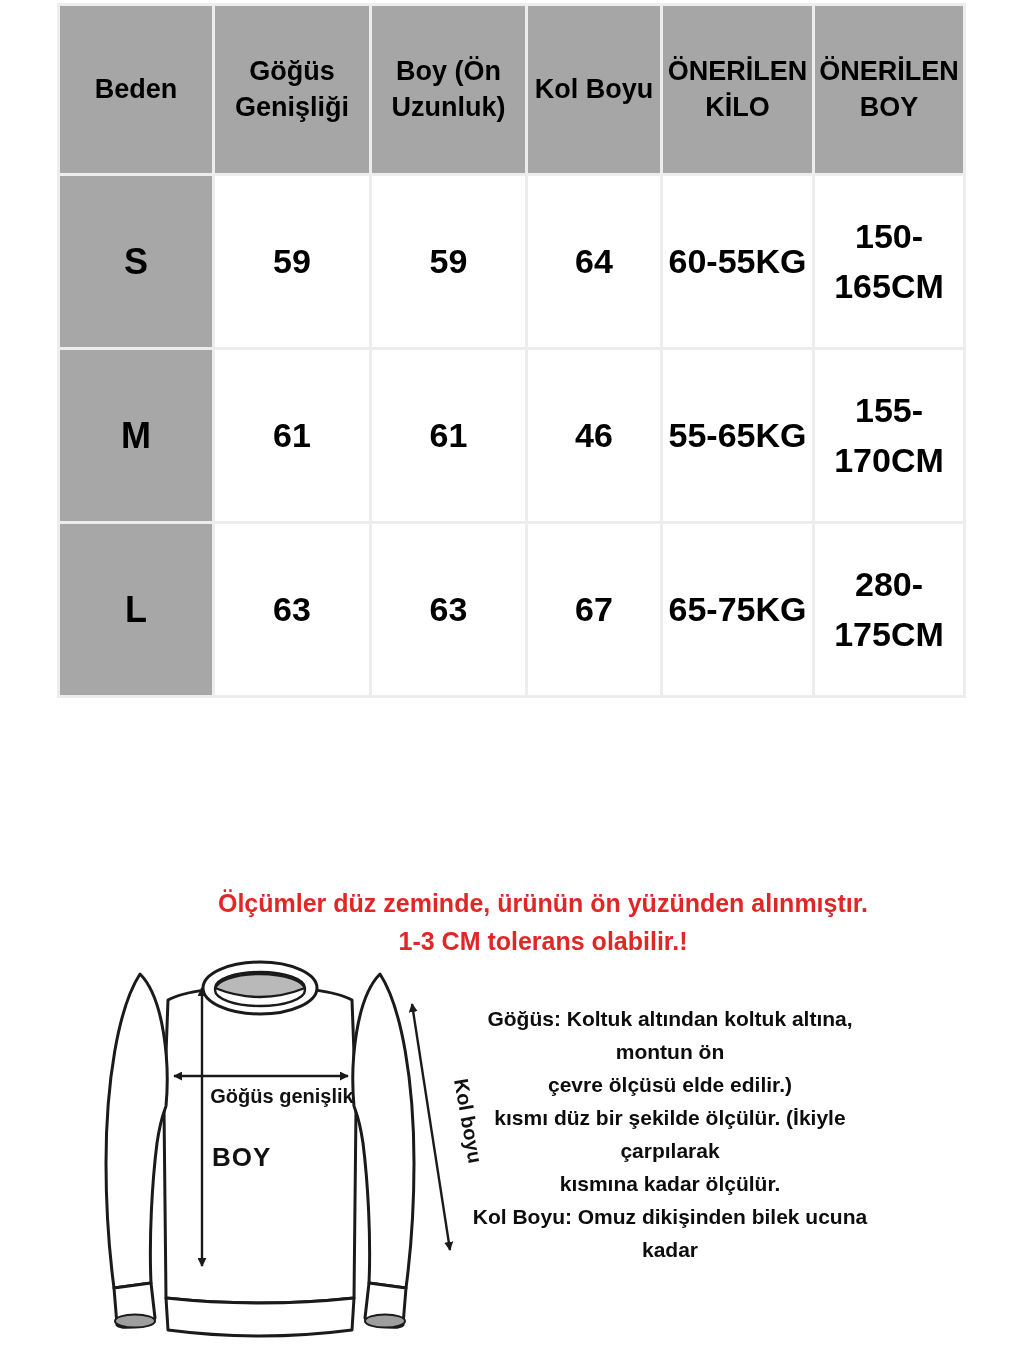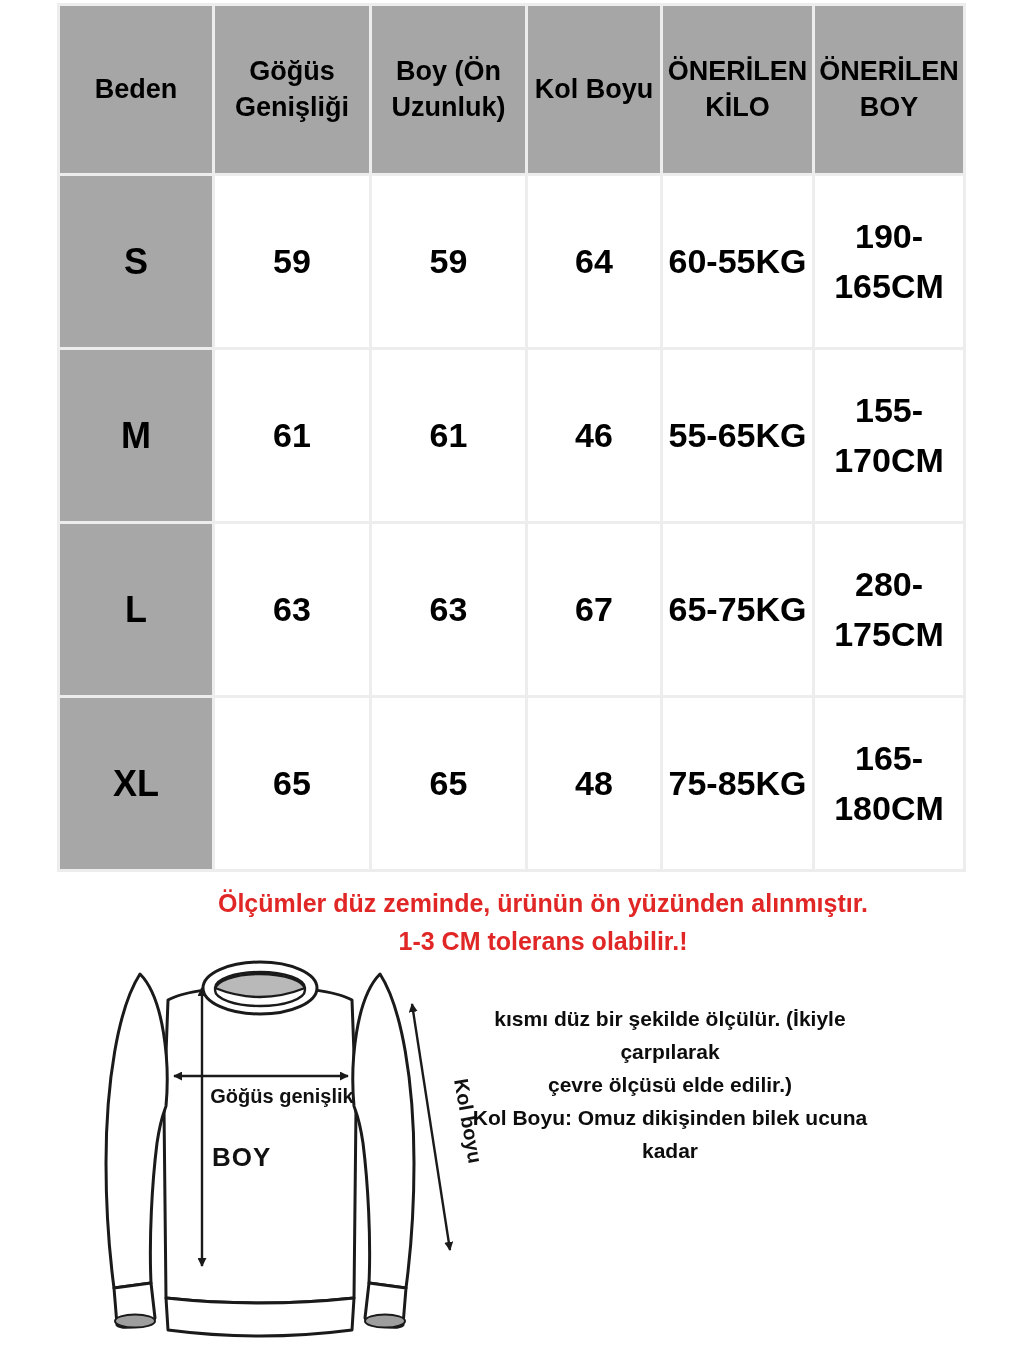--- a/index.html
+++ b/index.html
@@ -59,45 +59,37 @@
         <th>ÖNERİLEN BOY</th>
       </tr>
     </thead>
     <tbody>
       <tr>
         <th>S</th>
         <td>59</td>
         <td>59</td>
         <td>64</td>
         <td><span class="wrap">60-55KG</span></td>
-        <td><span class="wrap">190-165CM</span></td>
+        <td><span class="wrap">150-165CM</span></td>
       </tr>
       <tr>
         <th>M</th>
         <td>61</td>
         <td>61</td>
         <td>46</td>
         <td><span class="wrap">55-65KG</span></td>
         <td><span class="wrap">155-170CM</span></td>
       </tr>
       <tr>
         <th>L</th>
         <td>63</td>
         <td>63</td>
         <td>67</td>
         <td><span class="wrap">65-75KG</span></td>
         <td><span class="wrap">280-175CM</span></td>
-      </tr>
-      <tr>
-        <th>XL</th>
-        <td>65</td>
-        <td>65</td>
-        <td>48</td>
-        <td><span class="wrap">75-85KG</span></td>
-        <td><span class="wrap">165-180CM</span></td>
       </tr>
     </tbody>
   </table>
 
   <div class="note">
     <div>Ölçümler düz zeminde, ürünün ön yüzünden alınmıştır.</div>
     <div>1-3 CM tolerans olabilir.!</div>
   </div>
 
   <svg class="sweater" viewBox="0 0 420 400">
@@ -126,19 +118,21 @@
     <line class="arrow" x1="114" y1="118" x2="288" y2="118" marker-start="url(#arr)" marker-end="url(#arr)"></line>
     <line class="arrow" x1="142" y1="30" x2="142" y2="308" marker-start="url(#arr)" marker-end="url(#arr)"></line>
     <line class="arrow" x1="352" y1="46" x2="390" y2="292" marker-start="url(#arr)" marker-end="url(#arr)"></line>
 
     <text x="222" y="145" font-size="20" text-anchor="middle">Göğüs genişlik</text>
     <text x="152" y="208" font-size="26" letter-spacing="1">BOY</text>
     <text font-size="20" transform="translate(394 122) rotate(80)">Kol boyu</text>
   </svg>
 
   <div class="instructions">
+    <div>Göğüs: Koltuk altından koltuk altına, montun ön</div>
+    <div>çevre ölçüsü elde edilir.)</div>
     <div>kısmı düz bir şekilde ölçülür. (İkiyle çarpılarak</div>
-    <div>çevre ölçüsü elde edilir.)</div>
+    <div>kısmına kadar ölçülür.</div>
     <div>Kol Boyu: Omuz dikişinden bilek ucuna kadar</div>
 
   </div>
 
 </div>
 
 </body></html>

